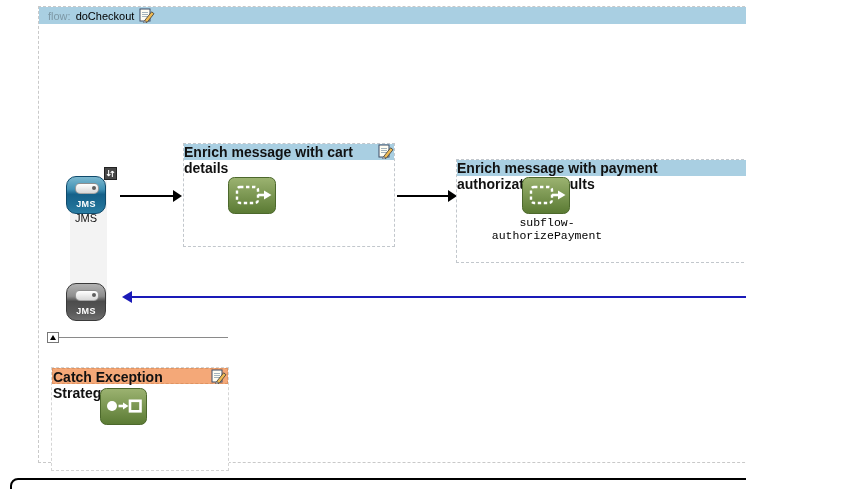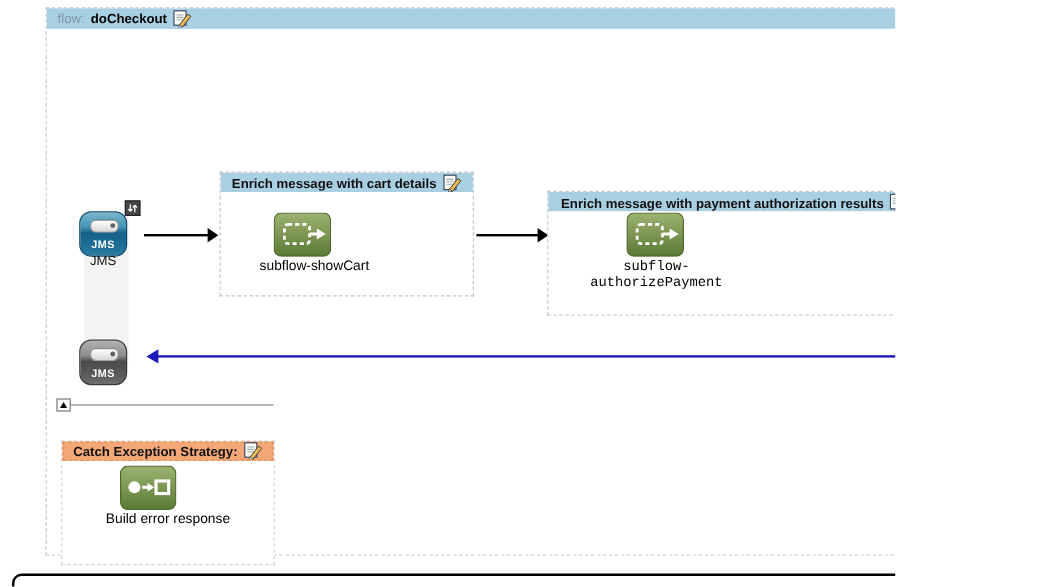--- a/index.html
+++ b/index.html
@@ -10,29 +10,29 @@
   
   .flow-container{
     position:absolute;left:38px;top:6px;width:762px;height:457px;
     border:1px dashed #c9c9c9;background:#fff;box-sizing:border-box;
   }
   .flow-header{
     position:absolute;left:0;top:0;right:0;height:17px;background:#a9cfe2;
     display:flex;align-items:center;padding-left:9px;gap:5px;font-size:11px;
   }
   .flow-kind{color:#7d98a6;}
-  .flow-name{font-weight:bold;color:#000;}
+  .flow-name{font-weight:normal;color:#000;}
   
   .scope{
     position:absolute;border:1px dashed #c2c7cc;background:#fff;box-sizing:border-box;
   }
   .scope-header{
     position:absolute;left:0;top:0;right:0;height:16px;background:#a9cfe2;
-    display:flex;align-items:flex-end;justify-content:center;gap:5px;
-    font-size:11px;font-weight:bold;color:#111;
+    display:flex;align-items:flex-start;justify-content:center;gap:5px;
+    font-size:14px;font-weight:bold;color:#111;
   }
   .scope-header.orange{
     background:#f4a878;border:1px dashed #df9361;box-sizing:border-box;
   }
   .exception-scope{border:1px dashed #d4d4d4;margin-top:15px;}
   
   .lane{position:absolute;left:70px;top:180px;width:37px;height:124px;background:#f3f3f3;}
   .endpoint-icon{
     position:absolute;width:40px;height:38px;border-radius:10px;box-sizing:border-box;
   }
@@ -152,21 +152,20 @@
           <use href="#editIcon"></use>
         </svg>
     </div>
   </div>
   <svg class="component-icon" style="left:228px;top:177px;" width="48" height="37" viewBox="0 0 48 37">
     <rect x="0.5" y="0.5" width="47" height="36" rx="6" fill="url(#greenGrad)" stroke="#4c682c"></rect>
     <rect x="9" y="10" width="21" height="16" rx="3" fill="none" stroke="#fff" stroke-width="2.4" stroke-dasharray="3.4 2.6"></rect>
     <line x1="30" y1="18" x2="37" y2="18" stroke="#fff" stroke-width="2.6"></line>
     <polygon points="36,13.5 43.5,18 36,22.5" fill="#fff"></polygon>
   </svg>
-  <div class="component-label" style="left:182px;top:216px;width:160px;">subflow-showCart</div>
 
   <div class="scope" style="left:456px;top:143px;width:313px;height:104px;margin-top:16px;">
     <div class="scope-header">
       <span>Enrich message with payment authorization results</span>
       <svg class="edit-svg" width="16" height="15">
           <use href="#editIcon"></use>
         </svg>
     </div>
   </div>
   <svg class="component-icon" style="left:522px;top:177px;" width="48" height="37" viewBox="0 0 48 37">
@@ -195,17 +194,16 @@
         </svg>
     </div>
   </div>
   <svg class="component-icon" style="left:100px;top:388px;" width="47" height="37" viewBox="0 0 47 37">
     <rect x="0.5" y="0.5" width="46" height="36" rx="6" fill="url(#greenGrad)" stroke="#4c682c"></rect>
     <circle cx="12" cy="18" r="5" fill="#fff"></circle>
     <line x1="18.5" y1="18" x2="24" y2="18" stroke="#fff" stroke-width="2.6"></line>
     <polygon points="23,14.5 28.5,18 23,21.5" fill="#fff"></polygon>
     <rect x="30" y="12.8" width="10.5" height="10.5" fill="none" stroke="#fff" stroke-width="2.6"></rect>
   </svg>
-  <div class="component-label" style="left:59px;top:427px;width:162px;">Build error response</div>
 
   <div class="bottom-flow"></div>
 
 </div>
 
 </body></html>

